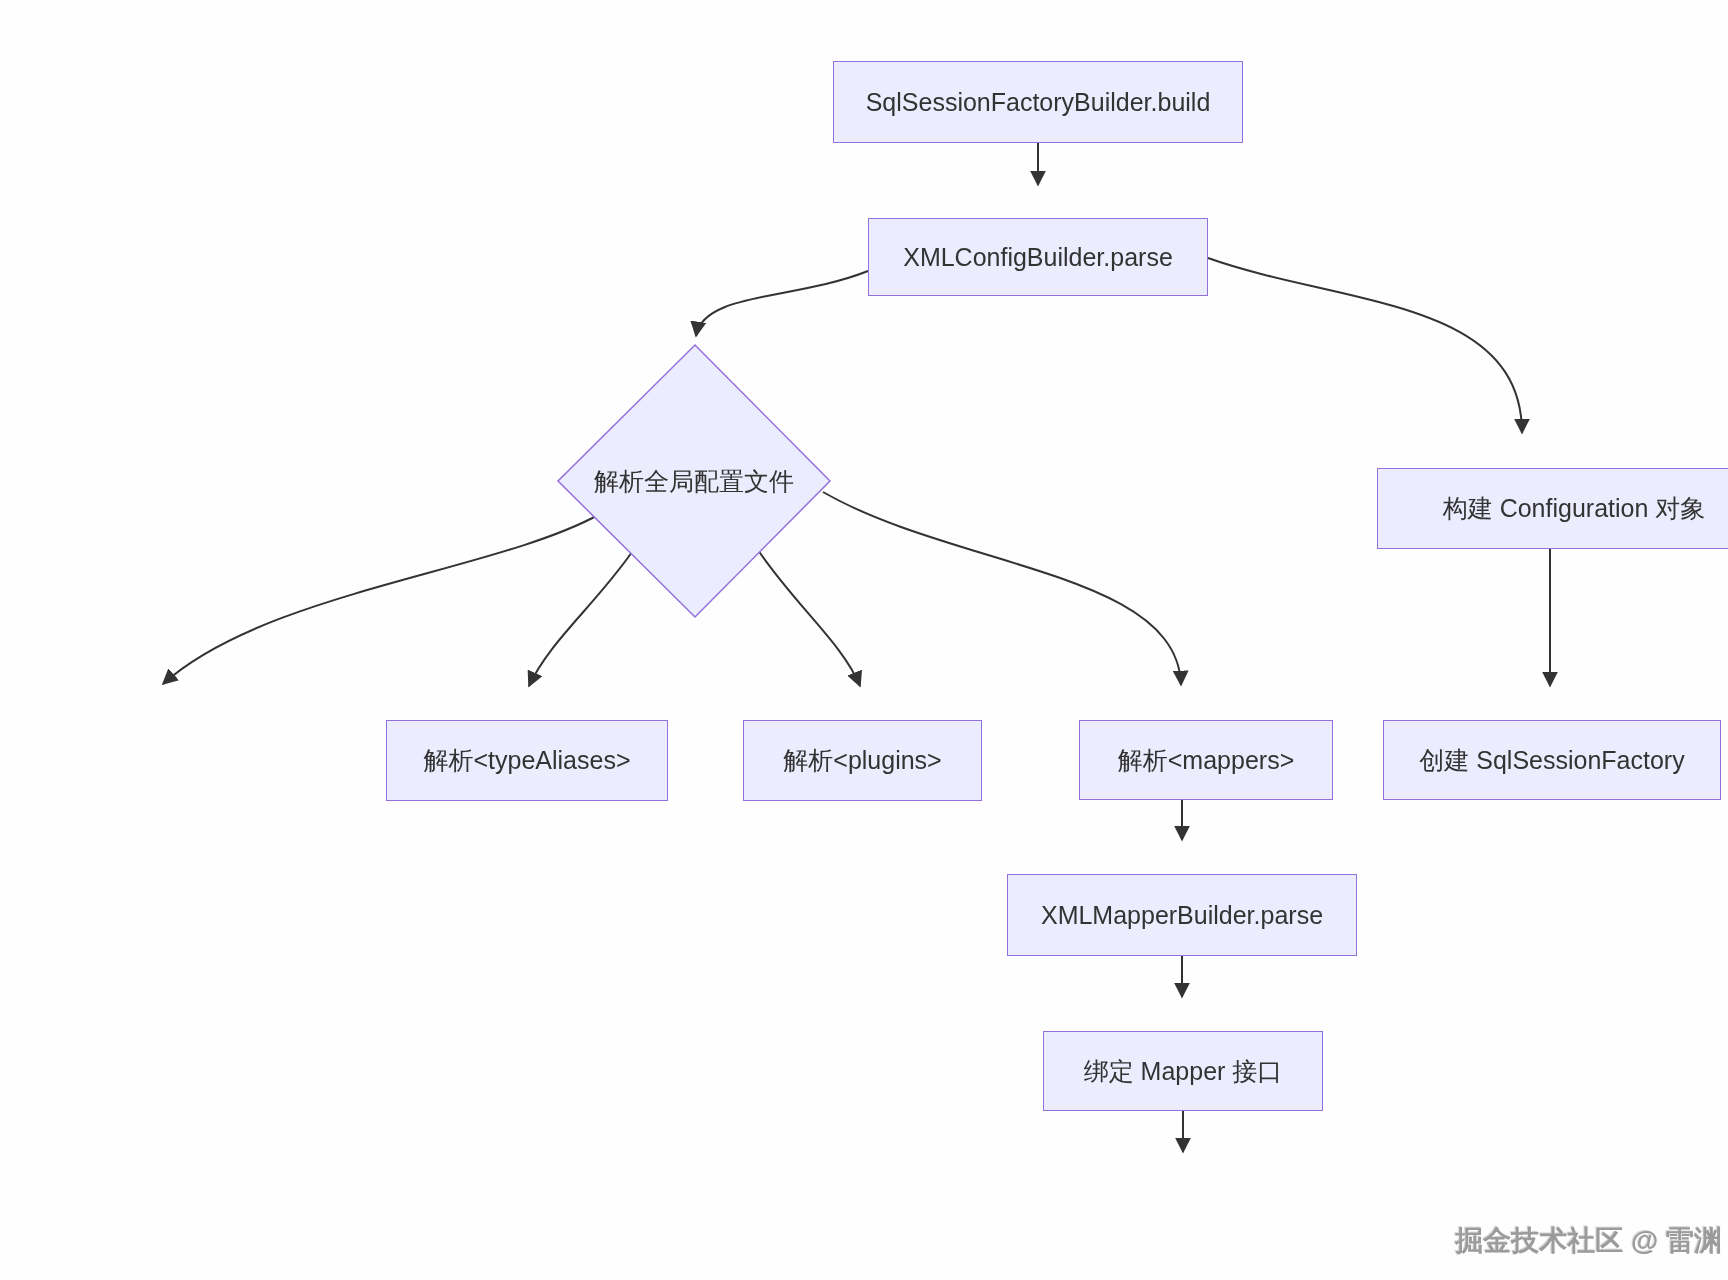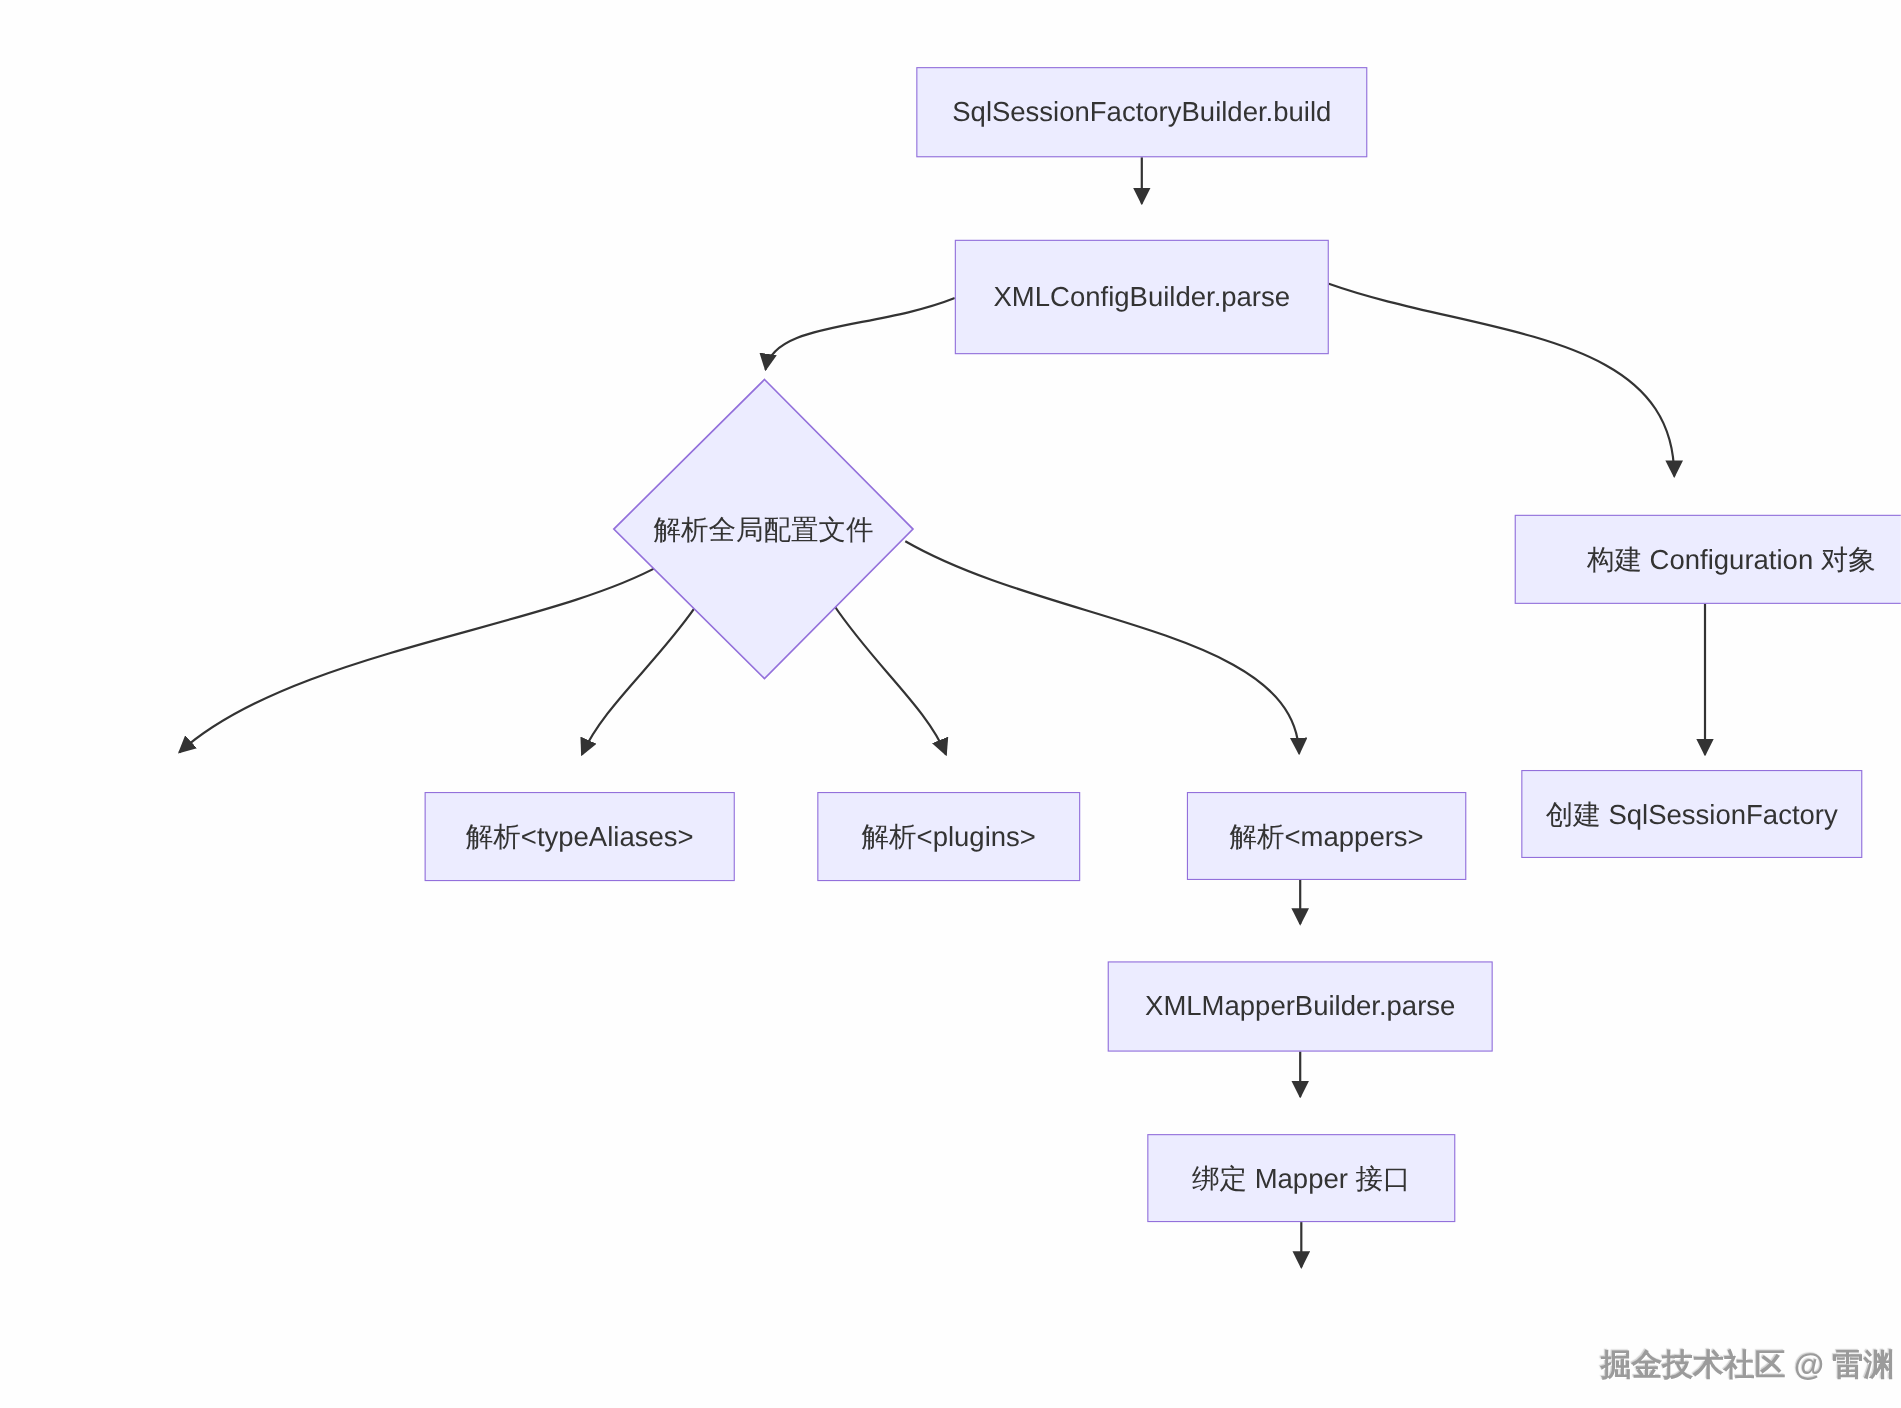--- a/index.html
+++ b/index.html
@@ -69,21 +69,21 @@
     <path class="edge" marker-end="url(#arrow)" d="M1182,928 L1182,997"></path>
     <path class="edge" marker-end="url(#arrow)" d="M1183,1083 L1183,1152"></path>
 
     <polygon class="diamond" points="695,345 830,481 695,617 558,481"></polygon>
   </svg>
 
   <div class="node" style="left:833px;top:33px;width:410px;height:82px">
     <span>SqlSessionFactoryBuilder.build</span>
   </div>
 
-  <div class="node" style="left:868px;top:190px;width:340px;height:104px">
+  <div class="node" style="left:868px;top:190px;width:340px;height:78px">
     <span>XMLConfigBuilder.parse</span>
   </div>
 
   <div class="diamond-label" style="left:554px;top:455px;width:280px;height:52px">
     <span>解析全局配置文件</span>
   </div>
 
 
   <div class="node" style="left:386px;top:692px;width:282px;height:81px">
     <span>解析&lt;typeAliases&gt;</span>
@@ -94,21 +94,21 @@
   </div>
 
   <div class="node" style="left:1079px;top:692px;width:254px;height:80px">
     <span>解析&lt;mappers&gt;</span>
   </div>
 
   <div class="node" style="left:1377px;top:440px;width:394px;height:81px">
     <span>构建 Configuration 对象</span>
   </div>
 
-  <div class="node" style="left:1383px;top:672px;width:310px;height:80px">
+  <div class="node" style="left:1383px;top:692px;width:338px;height:80px">
     <span>创建 SqlSessionFactory</span>
   </div>
 
   <div class="node" style="left:1007px;top:846px;width:350px;height:82px">
     <span>XMLMapperBuilder.parse</span>
   </div>
 
   <div class="node" style="left:1043px;top:1003px;width:280px;height:80px">
     <span>绑定 Mapper 接口</span>
   </div>

